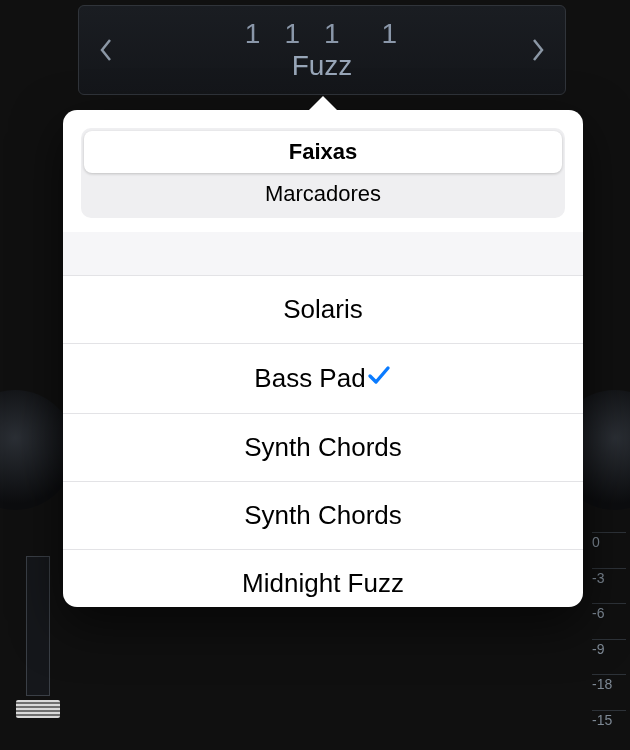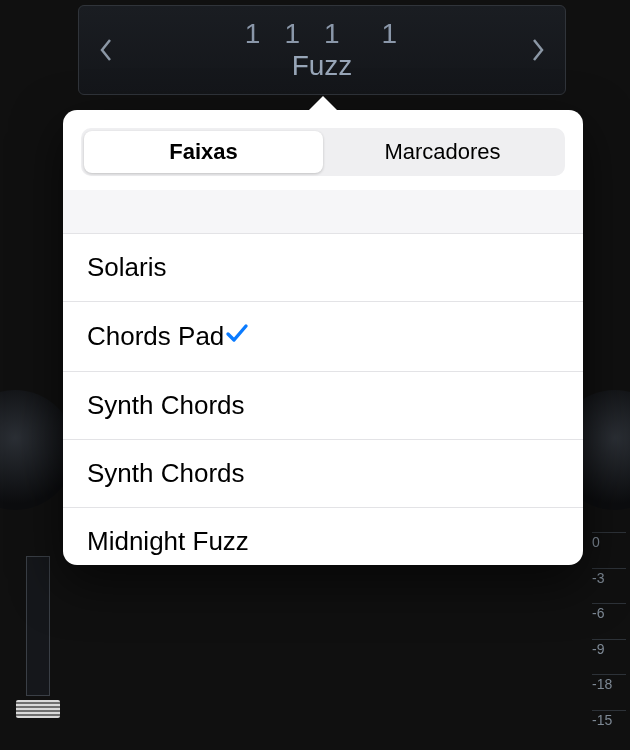--- a/index.html
+++ b/index.html
@@ -54,21 +54,21 @@
     .popover::before {
       content: ""; position: absolute;
       top: -14px; left: 50%; transform: translateX(-50%);
       border: 14px solid transparent;
       border-bottom-color: #fff; border-top: none;
     }
     .segmented {
       margin: 18px 18px 0;
       background: #efeff1;
       border-radius: 10px;
-      display: flex; padding: 3px;
+      display: flex; padding: 3px; flex-direction: column;
     }
     .seg-btn {
       flex: 1; text-align: center;
       font-size: 22px; padding: 8px 0;
       color: #000; border-radius: 8px;
       cursor: pointer;
       font-weight: 600;
     }
     .seg-btn.inactive { font-weight: 500; }
     .seg-btn.active {
@@ -77,21 +77,21 @@
     }
     .section-gap {
       height: 44px;
       background: #f6f6f8;
       border-bottom: 1px solid #e3e3e6;
       margin-top: 14px;
     }
     .list { }
     .row {
       display: flex; align-items: center;
-      justify-content: flex-start;
+      justify-content: center;
       padding: 18px 24px;
       border-bottom: 1px solid #e3e3e6;
       font-size: 26px; color: #000;
       cursor: pointer;
     }
     .row:last-child { border-bottom: none; padding-bottom: 8px;}
     .check {
       color: #0a7bff;
     }
     
@@ -172,21 +172,21 @@
   <div class="segmented">
     <div class="seg-btn active">Faixas</div>
     <div class="seg-btn inactive">Marcadores</div>
   </div>
   <div class="section-gap"></div>
   <div class="list">
     <div class="row">
       <span>Solaris</span>
     </div>
     <div class="row">
-      <span>Chords Pad</span>
+      <span>Bass Pad</span>
       <span class="check">
         <svg width="26" height="26" viewBox="0 0 26 26" fill="none" stroke="#0a7bff" stroke-width="3.4" stroke-linecap="round" stroke-linejoin="round">
             <polyline points="4,14 10,20 22,6"></polyline>
           </svg>
       </span>
     </div>
     <div class="row">
       <span>Synth Chords</span>
     </div>
     <div class="row">

